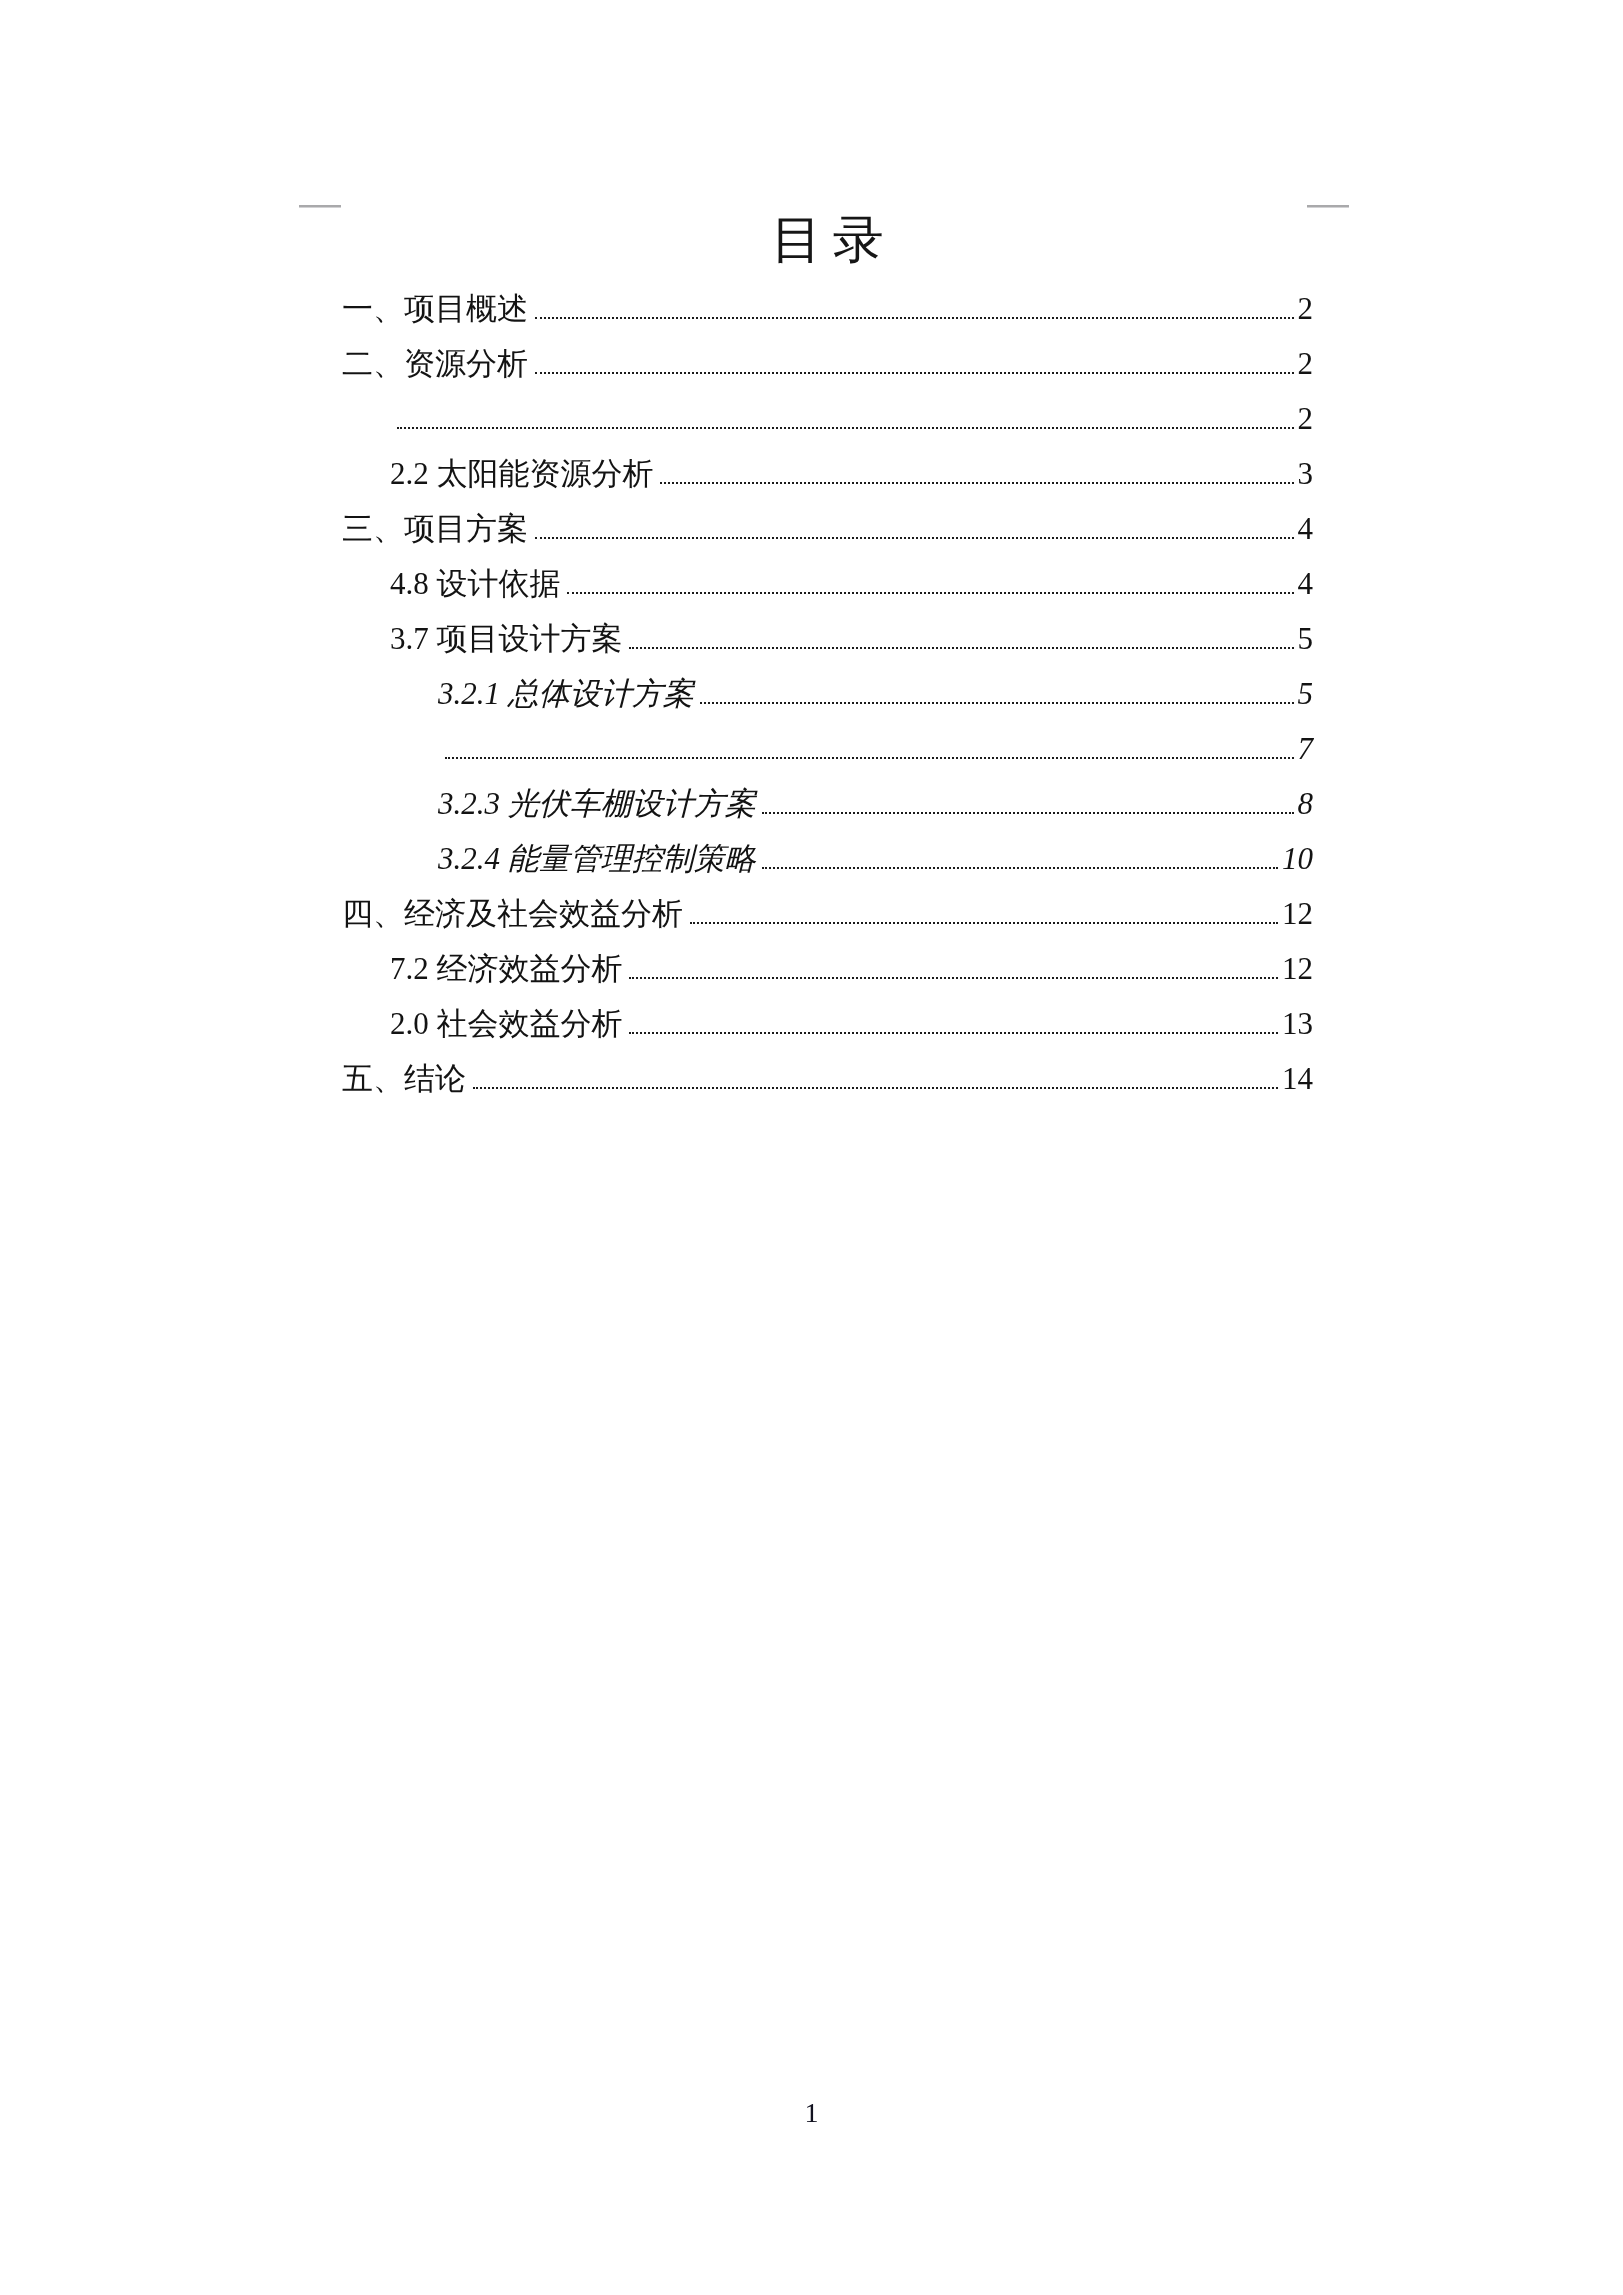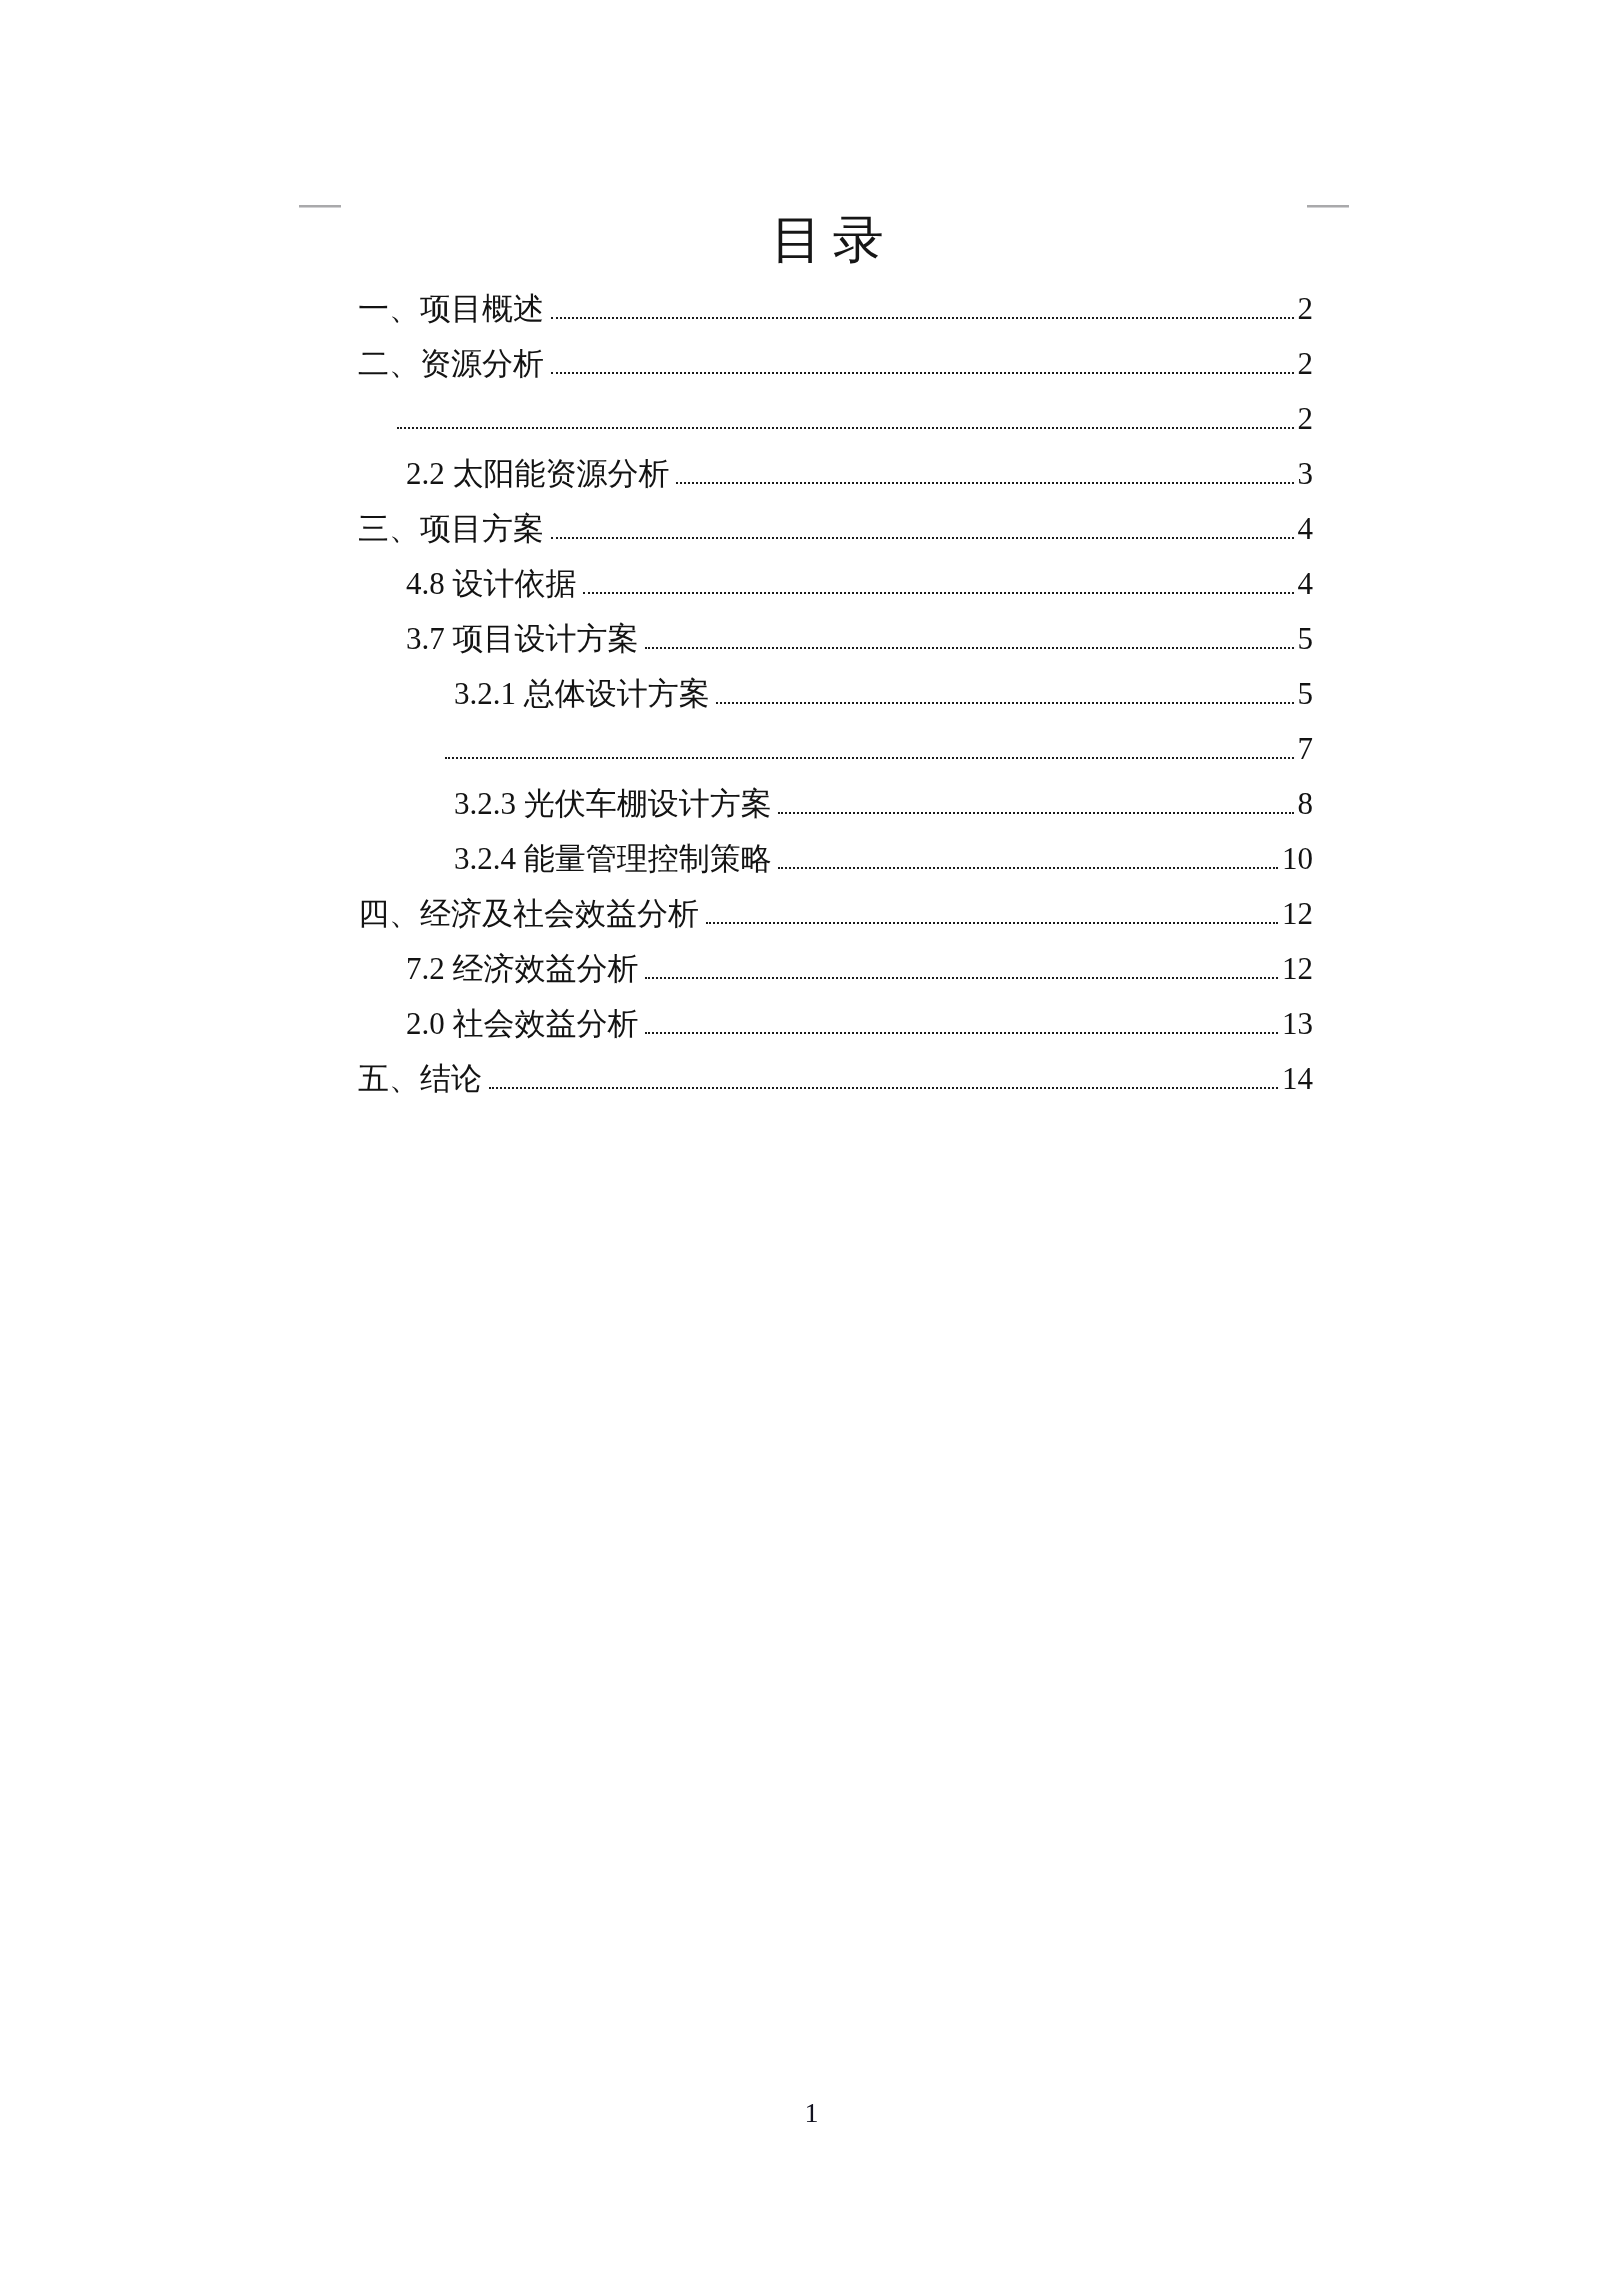--- a/index.html
+++ b/index.html
@@ -50,25 +50,24 @@
   }
   .toc-row {
     display: flex;
     align-items: baseline;
     height: 55px;
     font-size: 31px;
     line-height: 55px;
     cursor: pointer;
   }
   .toc-row.level-2 { padding-left: 48px; }
-  .toc-row.level-3 { padding-left: 96px; }
+  .toc-row.level-3 { padding-left: 96px; font-style: italic; }
   .toc-label {
     white-space: nowrap;
     color: #131313;
-    margin-left: 16px;
   }
   .toc-leader {
     flex: 1 1 auto;
     min-width: 19.6px;
     height: 5.2px;
     border-bottom: 2.6px dotted #1a1a1a;
     margin: 0 3.9px 0 6.5px;
   }
   .toc-page {
     white-space: nowrap;

